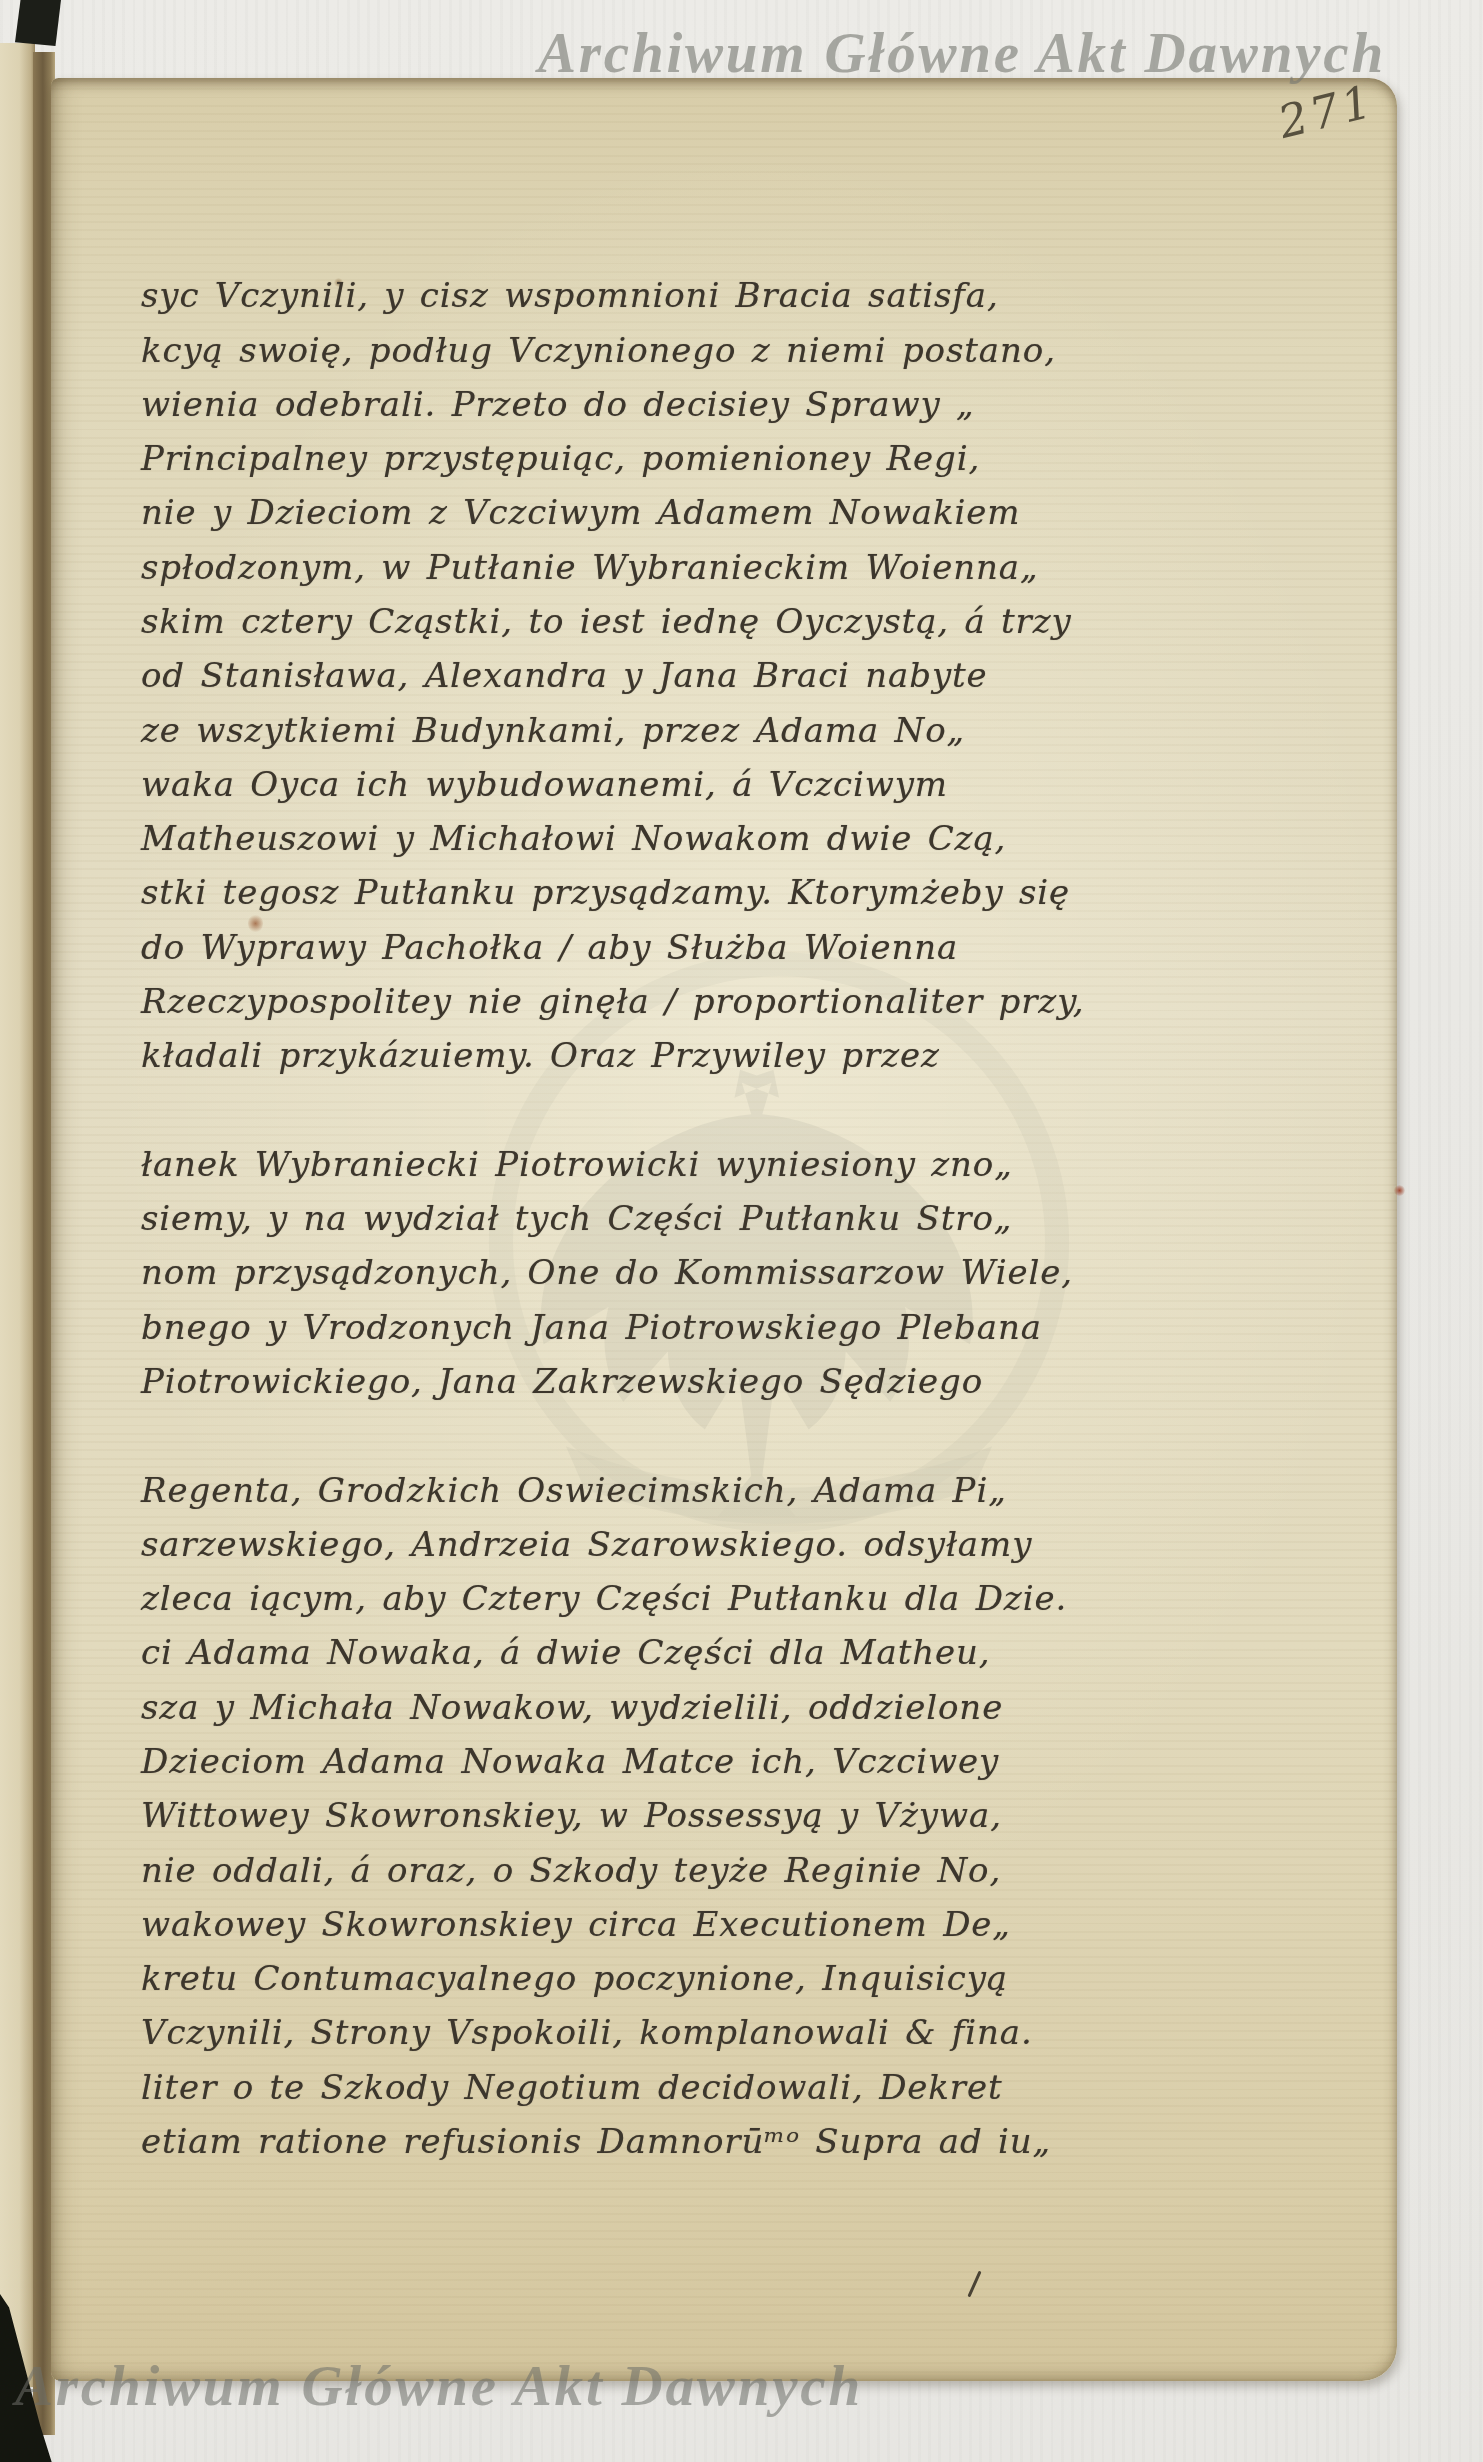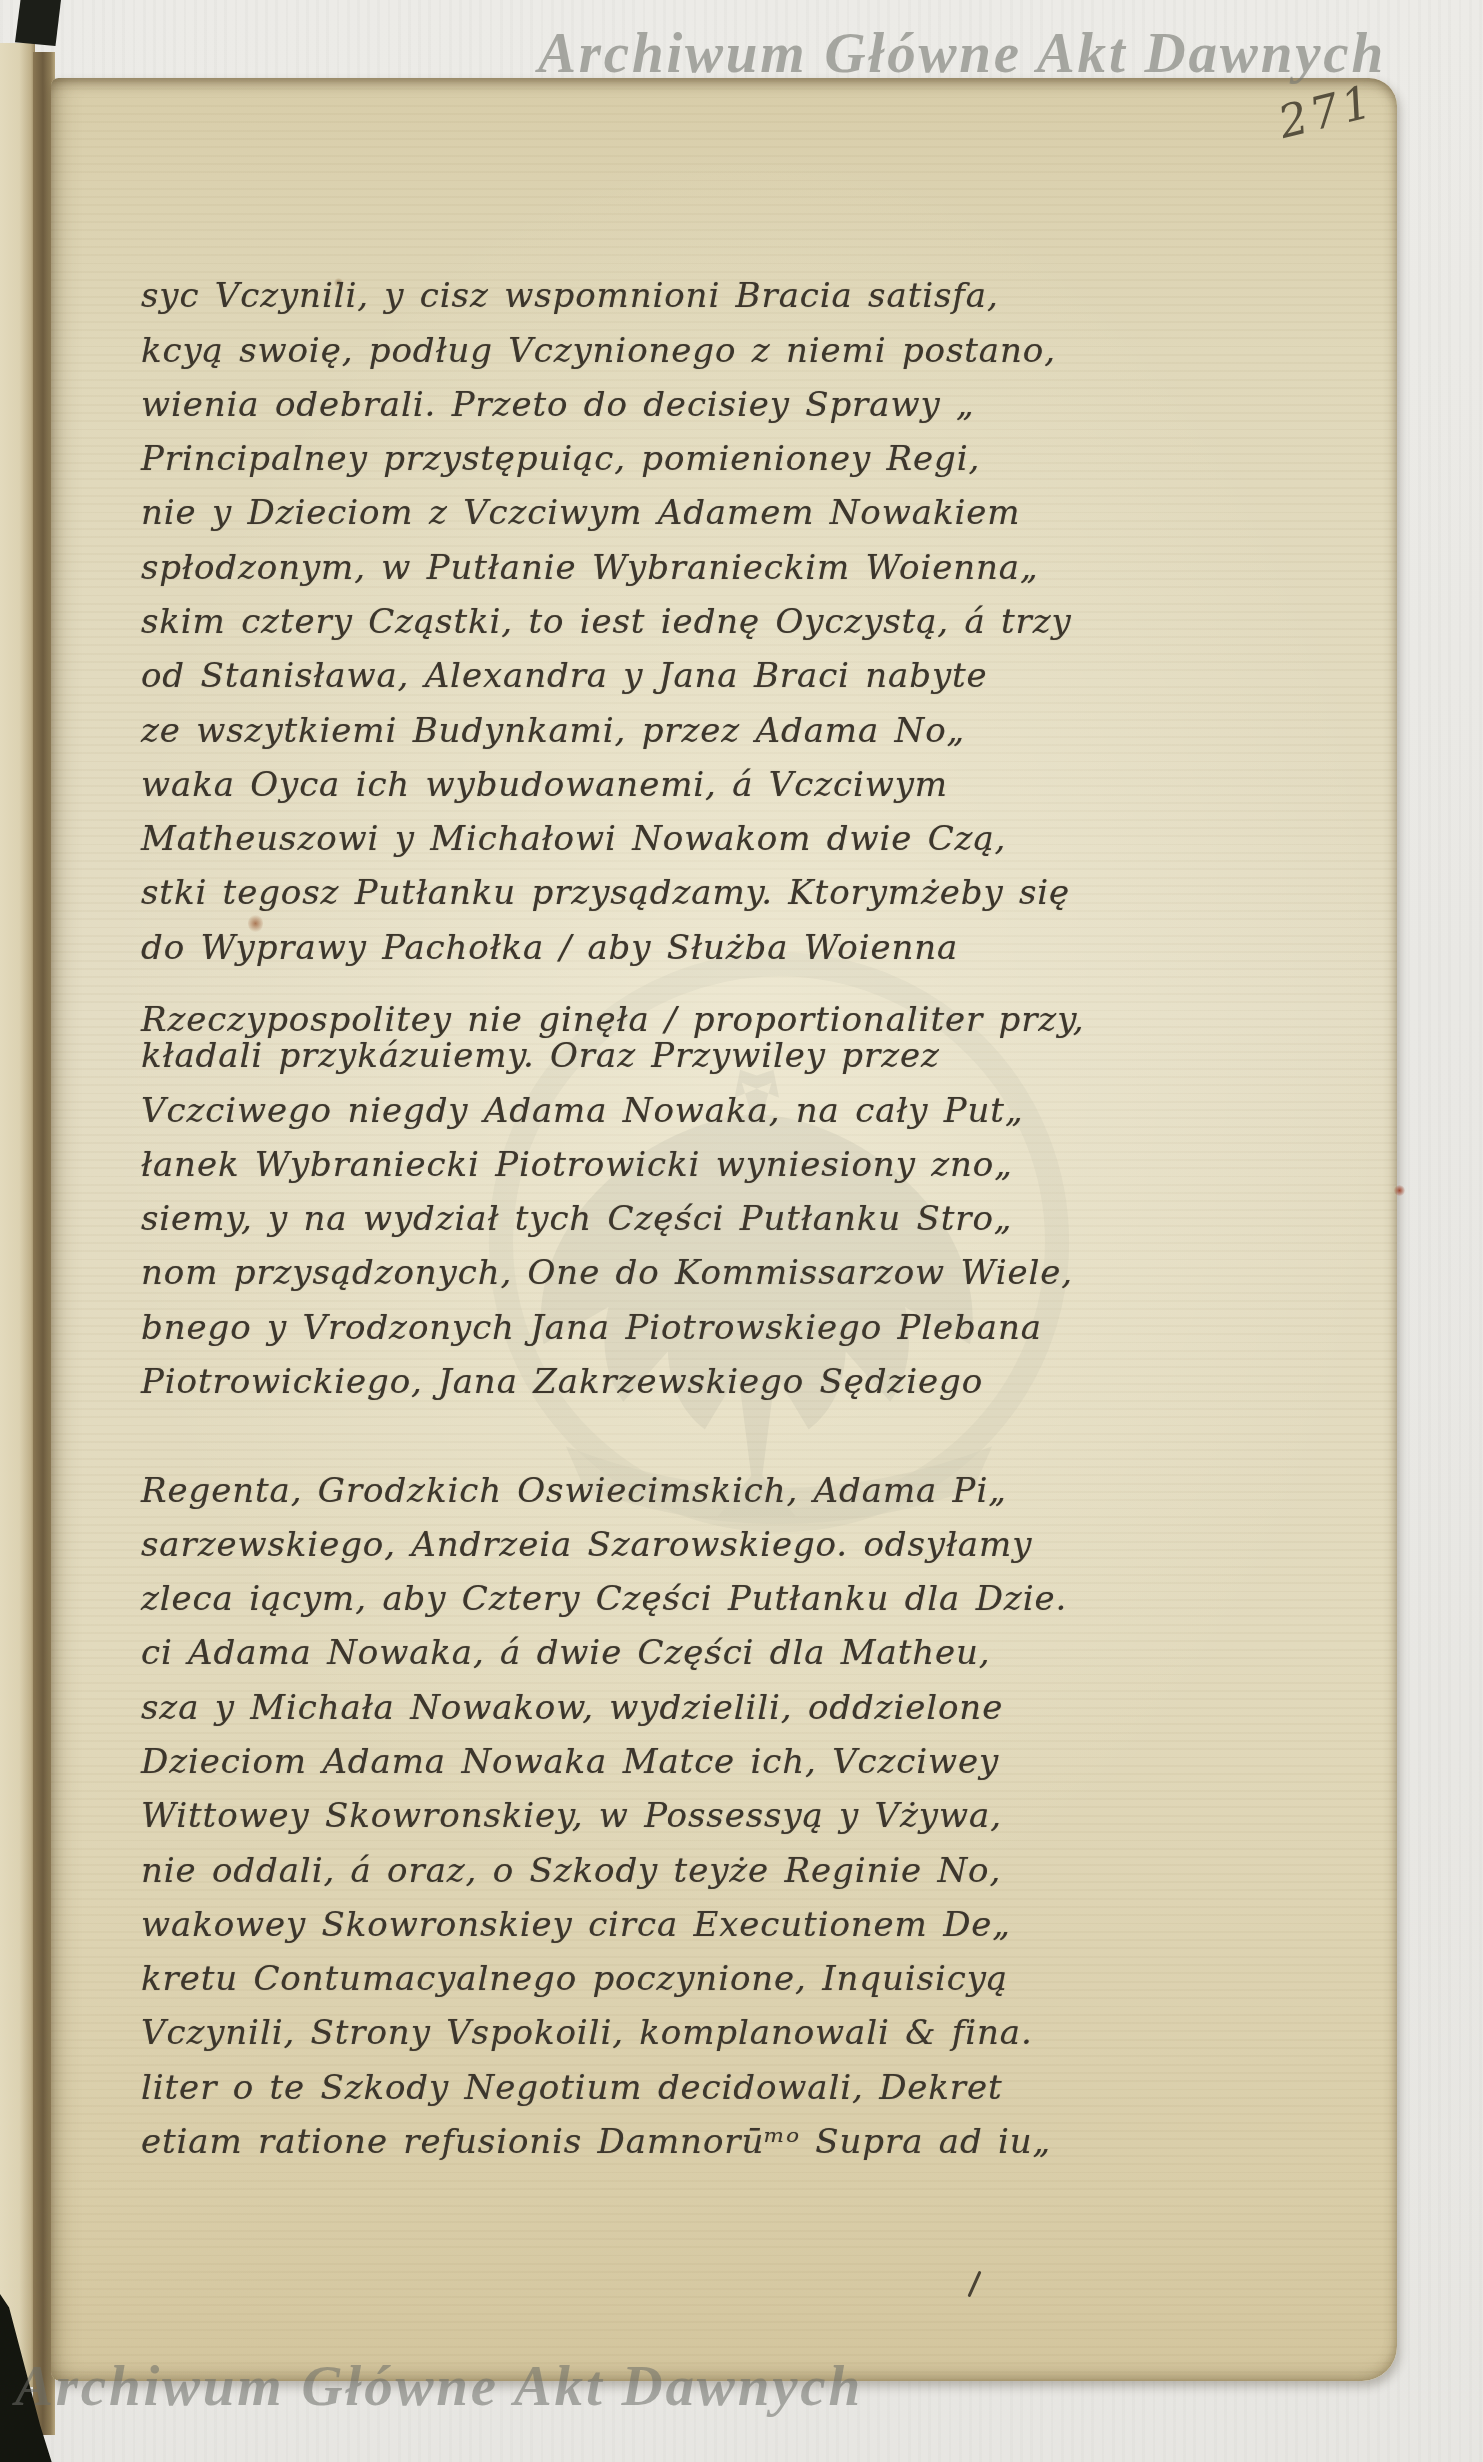--- a/index.html
+++ b/index.html
@@ -118,23 +118,22 @@
     <div class="line" style="top: 438px;">Principalney przystępuiąc, pomienioney Regi,</div>
     <div class="line" style="top: 492px;">nie y Dzieciom z Vczciwym Adamem Nowakiem</div>
     <div class="line" style="top: 547px;">spłodzonym, w Putłanie Wybranieckim Woienna„</div>
     <div class="line" style="top: 601px;">skim cztery Cząstki, to iest iednę Oyczystą, á trzy</div>
     <div class="line" style="top: 710px;">ze wszytkiemi Budynkami, przez Adama No„</div>
     <div class="line" style="top: 655px;">od Stanisława, Alexandra y Jana Braci nabyte</div>
     <div class="line" style="top: 764px;">waka Oyca ich wybudowanemi, á Vczciwym</div>
     <div class="line" style="top: 818px;">Matheuszowi y Michałowi Nowakom dwie Czą,</div>
     <div class="line" style="top: 872px;">stki tegosz Putłanku przysądzamy. Ktorymżeby się</div>
     <div class="line" style="top: 927px;">do Wyprawy Pachołka / aby Służba Woienna</div>
-    <div class="line" style="top: 981px; margin-top: 18px;">Rzeczypospolitey nie ginęła / proportionaliter przy,</div>
+    <div class="line" style="top: 981px;">Rzeczypospolitey nie ginęła / proportionaliter przy,</div>
     <div class="line" style="top: 1035px;">kładali przykázuiemy.  Oraz Przywiley przez</div>
-    <div class="line" style="top: 1090px;">Vczciwego niegdy Adama Nowaka, na cały Put„</div>
     <div class="line" style="top: 1144px;">łanek Wybraniecki Piotrowicki wyniesiony zno„</div>
     <div class="line" style="top: 1198px;">siemy, y na wydział tych Części Putłanku Stro„</div>
     <div class="line" style="top: 1252px;">nom przysądzonych, One do Kommissarzow Wiele,</div>
     <div class="line" style="top: 1307px;">bnego y Vrodzonych Jana Piotrowskiego Plebana</div>
     <div class="line" style="top: 1361px;">Piotrowickiego, Jana Zakrzewskiego Sędziego</div>
     <div class="line" style="top: 1470px;">Regenta, Grodzkich Oswiecimskich, Adama Pi„</div>
     <div class="line" style="top: 1524px;">sarzewskiego, Andrzeia Szarowskiego. odsyłamy</div>
     <div class="line" style="top: 1578px;">zleca iącym, aby Cztery Części Putłanku dla Dzie.</div>
     <div class="line" style="top: 1632px;">ci Adama Nowaka, á dwie Części dla Matheu,</div>
     <div class="line" style="top: 1687px;">sza y Michała Nowakow, wydzielili, oddzielone</div>

